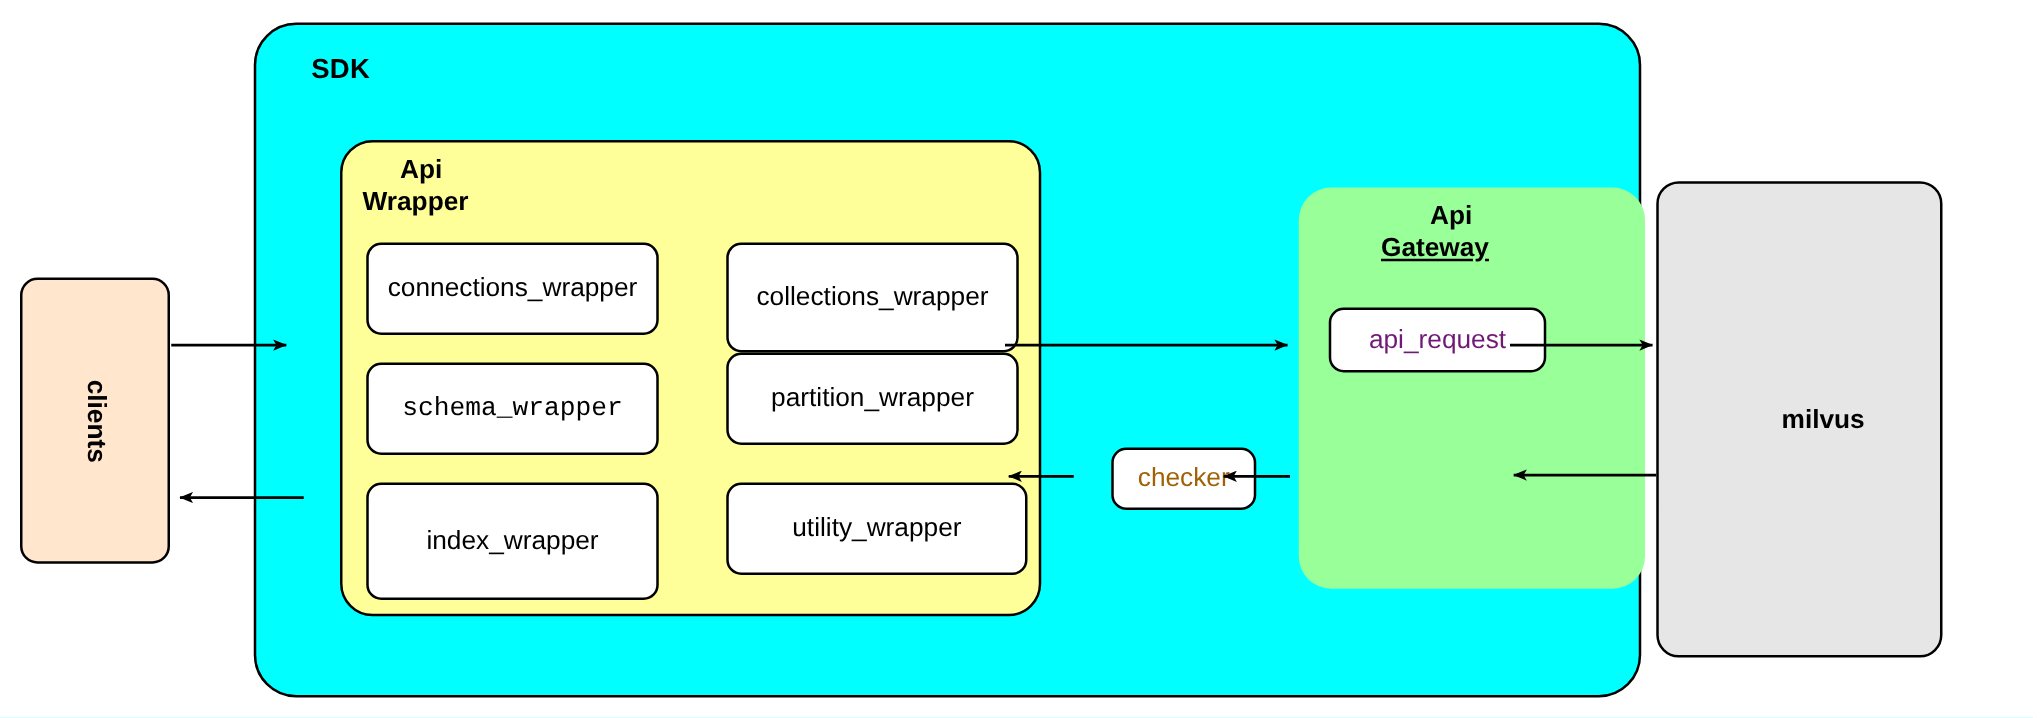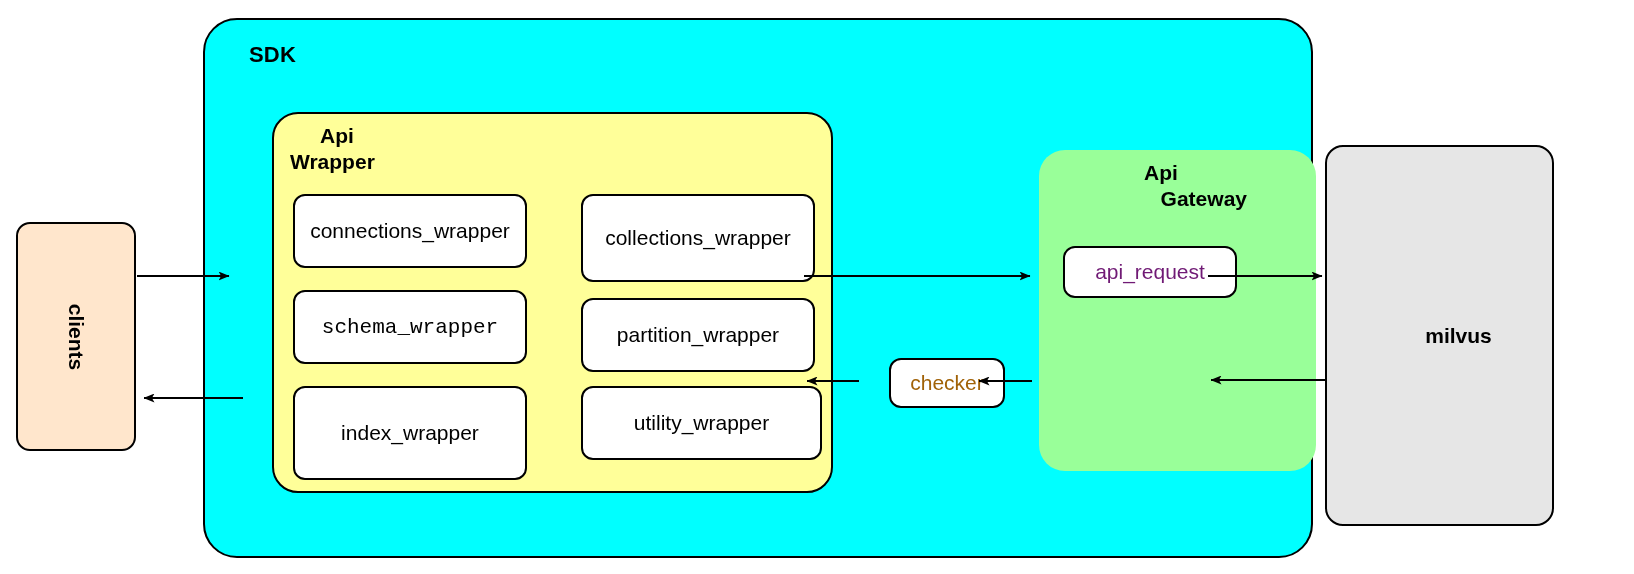--- a/index.html
+++ b/index.html
@@ -80,21 +80,21 @@
   .apigateway-label {
     position: absolute;
     left: 10px; top: 10px;
     width: 220px;
     font-size: 21px;
     font-weight: bold;
     line-height: 1.22;
     color: #000000;
   }
   .apigateway-label .l1 { display: block; text-align: center; padding-left: 4px; }
-  .apigateway-label .l2 { display: block; text-align: right; padding-right: 22px; }
+  .apigateway-label .l2 { display: block; text-align: center; padding-right: 22px; text-decoration: underline; }
   .gw-card {
     position: absolute;
     background: #ffffff;
     border: 2px solid #000000;
     border-radius: 12px;
     display: flex;
     align-items: center;
     justify-content: center;
     font-size: 21px;
     color: #701a75;
@@ -169,21 +169,21 @@
     <div class="box apiwrapper-box" style="left:67px; top:92px;">
       <div class="apiwrapper-label">
         <span class="l1">Api</span>
         <span class="l2">Wrapper</span>
       </div>
 
       <div class="wrapper-card" style="left:19px;  top:80px;  width:234px; height:74px;">connections_wrapper</div>
       <div class="wrapper-card" style="left:307px; top:80px;  width:234px; height:88px;">collections_wrapper</div>
 
       <div class="wrapper-card" style="left:19px;  top:176px; width:234px; height:74px;font-family:Liberation Mono, monospace;">schema_wrapper</div>
-      <div class="wrapper-card" style="left:307px; top:184px; width:234px; height:74px;">partition_wrapper</div>
+      <div class="wrapper-card" style="left:307px; top:168px; width:234px; height:74px;">partition_wrapper</div>
 
       <div class="wrapper-card" style="left:19px;  top:272px; width:234px; height:94px;">index_wrapper</div>
       <div class="wrapper-card" style="left:307px; top:272px; width:241px; height:74px;">utility_wrapper</div>
     </div>
 
     <div class="box checker-box" style="left:684px; top:338px;">checker</div>
 
     <div class="box apigateway-box" style="left:834px; top:130px;">
       <div class="apigateway-label">
         <span class="l1">Api</span>

